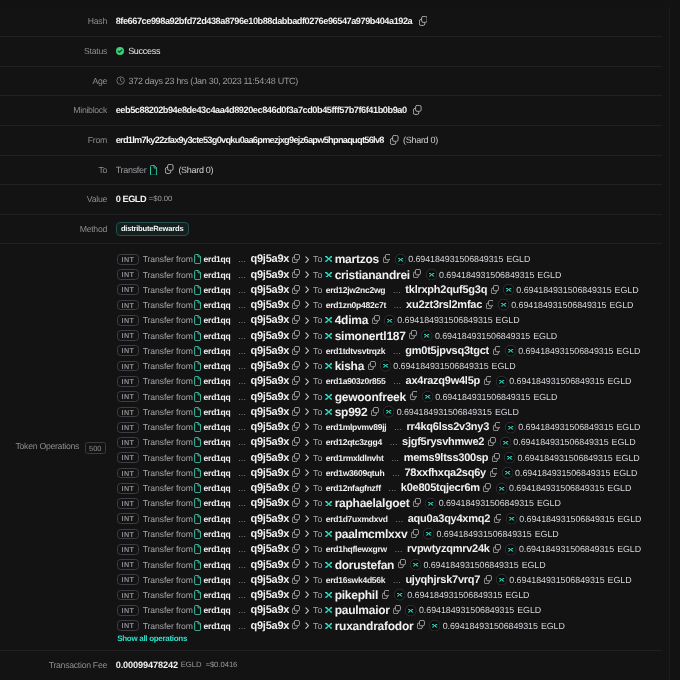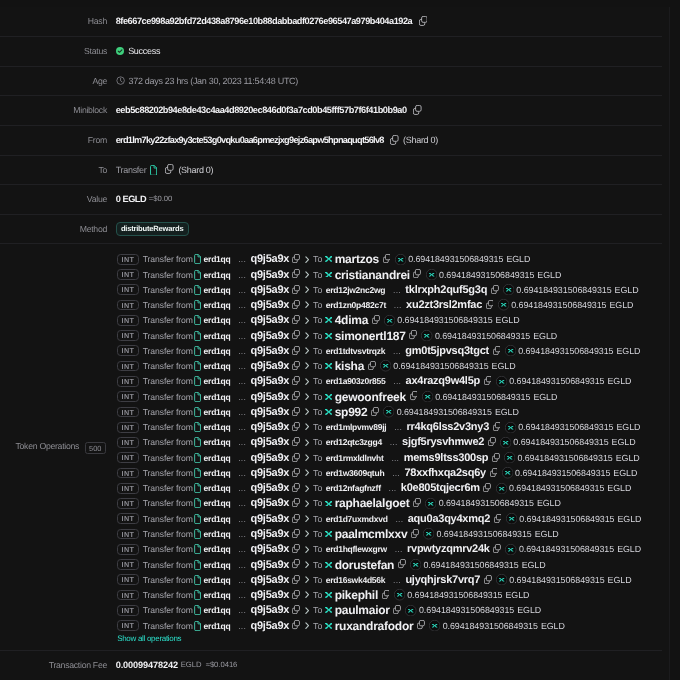--- a/index.html
+++ b/index.html
@@ -51,21 +51,21 @@
   .chev{margin:0 3.8px 0 4.9px;}
   .opto{color:#a6a6ad;font-size:8.8px;letter-spacing:0px;margin-right:0px;}
   .opto.addr{margin-right:3.4px;}
   .opherotag{color:#f0f0f3;font-weight:700;font-size:12px;letter-spacing:-0.25px;}
   .opcount{
     display:inline-block;border:1px solid #3a3a3f;border-radius:2.5px;
     color:#8c8c93;font-size:7.4px;letter-spacing:0.1px;width:21.5px;box-sizing:border-box;
     text-align:center;height:12.4px;line-height:12.6px;margin-left:5.4px;margin-right:1px;
     vertical-align:-2px;font-weight:400;
   }
-  .showall{color:#2ce0cb;font-size:8px;letter-spacing:-0.3px;font-weight:400;margin-top:1.2px;line-height:9px;cursor:pointer;}
+  .showall{color:#2ce0cb;font-size:8px;letter-spacing:-0.3px;font-weight:700;margin-top:1.2px;line-height:9px;cursor:pointer;}
   .methodbadge{
     display:inline-block;border:1px solid #24514b;border-radius:4px;
     background:#14201f;color:#f0f6f5;font-size:7.6px;font-weight:700;letter-spacing:-0.22px;
     padding:0 4.2px;line-height:11.3px;height:11.3px;
   }
 </style>
 </head>
 <body>
 
 <div class="card">

